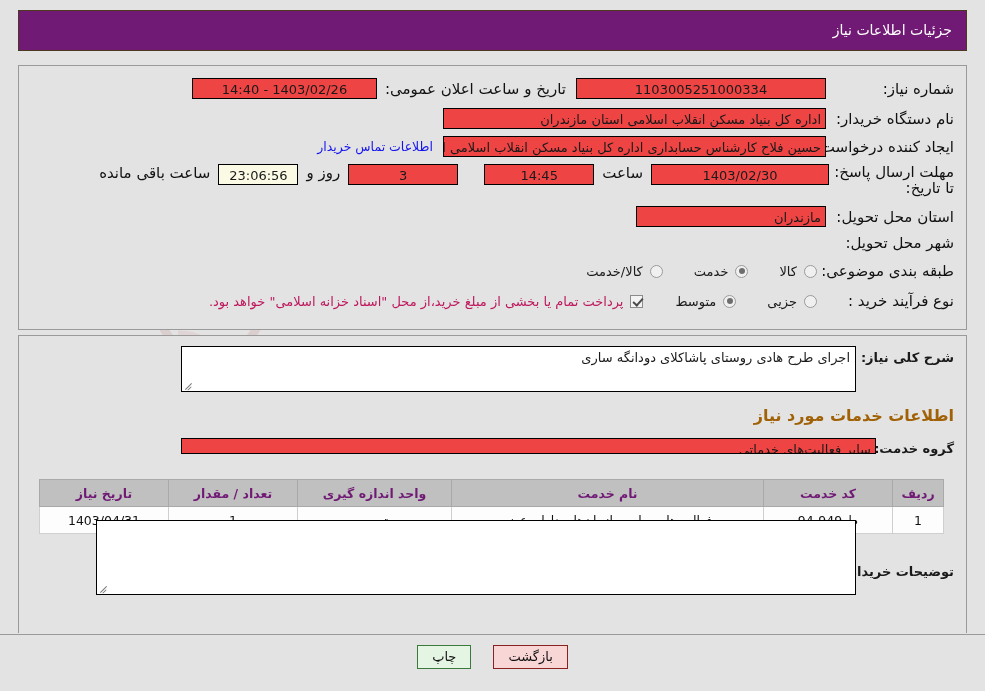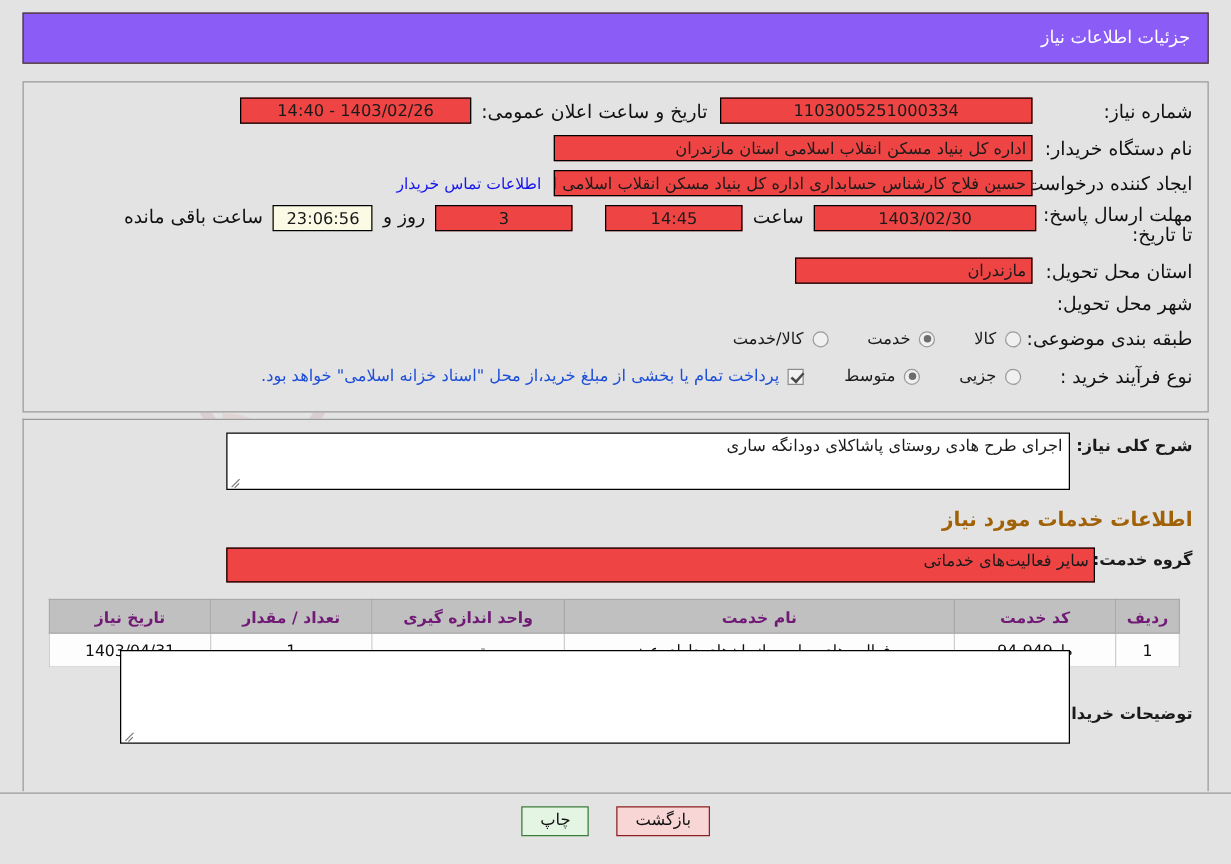--- a/index.html
+++ b/index.html
@@ -64,21 +64,21 @@
     opacity: .22;
   }
 
   
   .title-bar {
     position: absolute;
     left: 18px;
     top: 10px;
     width: 949px;
     height: 41px;
-    background: #8b5cf6;
+    background: #701a75;
     border: 1px solid #4c3a20;
     box-sizing: border-box;
     z-index: 3;
     padding-left: 18px;
   }
   .title-bar .title-text {
     position: absolute;
     right: 14px;
     top: 11px;
     color: #ffffff;
@@ -171,21 +171,21 @@
     content: "";
     position: absolute;
     left: 3.5px;
     top: 0.5px;
     width: 4px;
     height: 8px;
     border: solid #4a4a4a;
     border-width: 0 2px 2px 0;
     transform: rotate(42deg);
   }
-  .note-text { font-size: 13px; color: #1d4ed8; }
+  .note-text { font-size: 13px; color: #be185d; }
 
   
   .panel-mid {
     position: absolute;
     left: 18px;
     top: 335px;
     width: 949px;
     height: 298px;
     border-top: 1px solid #9a9a9a;
     border-left: 1px solid #9a9a9a;
@@ -408,21 +408,21 @@
   <div class="ta" style="position:absolute; right:110px; top:10px; width:675px; height:46px;">
     <span>اجرای طرح هادی روستای پاشاکلای دودانگه ساری</span>
     <span class="grip"></span>
   </div>
 
   <div class="sect-head" style="position:absolute; right:12px; top:70px;">اطلاعات خدمات مورد نیاز</div>
 
   <div style="position:absolute; right:12px; top:105px;">
     <span class="bold-lbl">گروه خدمت:</span>
   </div>
-  <div class="fld right" style="position:absolute; right:90px; top:102px; width:695px; height:28px; line-height:21px;">سایر فعالیت‌های خدماتی</div>
+  <div class="fld right" style="position:absolute; right:90px; top:102px; width:695px; height:16px; line-height:21px;">سایر فعالیت‌های خدماتی</div>
 
   <table class="items">
     <thead>
       <tr>
         <th style="width:42px;">ردیف</th>
         <th style="width:120px;">کد خدمت</th>
         <th>نام خدمت</th>
         <th style="width:145px;">واحد اندازه گیری</th>
         <th style="width:120px;">تعداد / مقدار</th>
         <th style="width:120px;">تاریخ نیاز</th>

